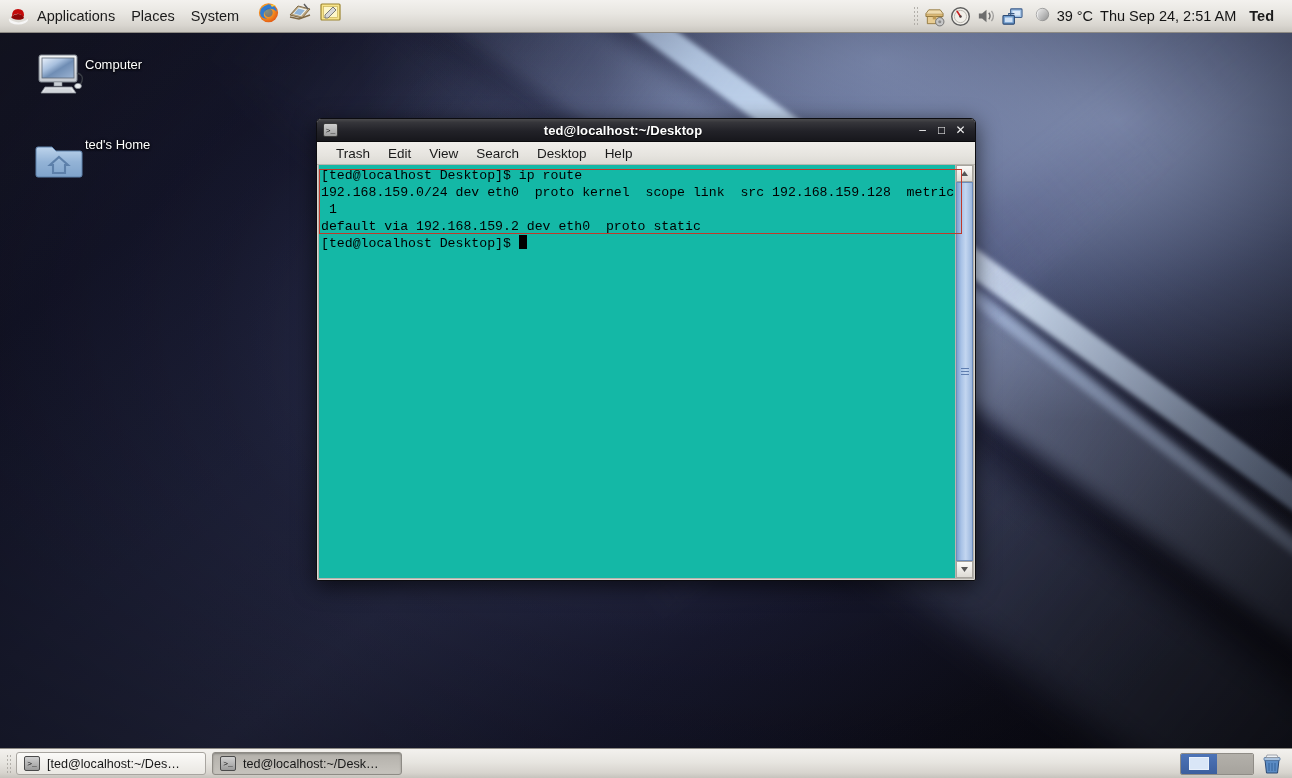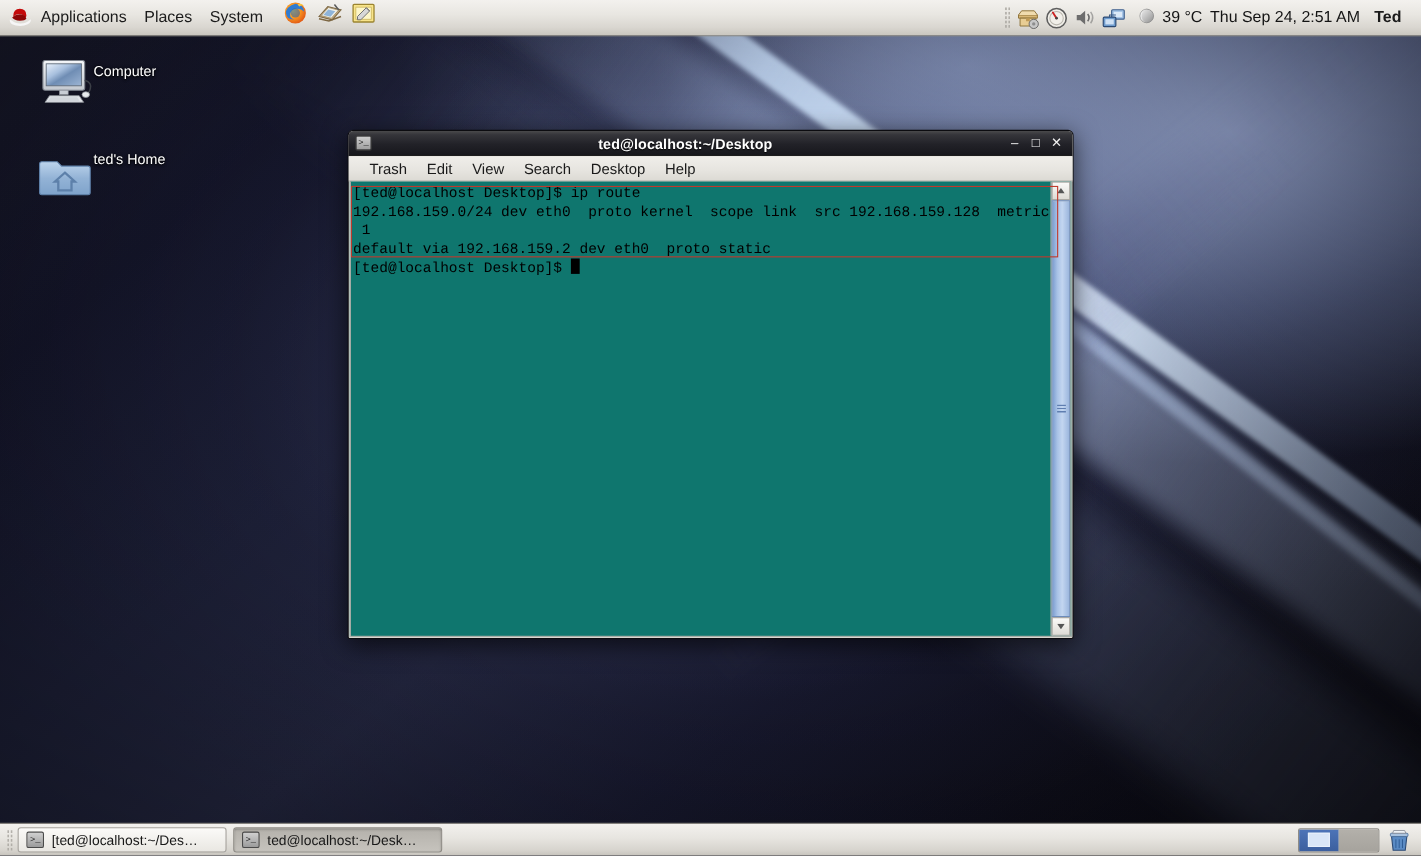--- a/index.html
+++ b/index.html
@@ -142,21 +142,21 @@
   }
   #menubar {
     height: 23px; flex: none;
     background: linear-gradient(180deg, #f0eeea 0%, #e6e4df 60%, #dcdad4 100%);
     display: flex; align-items: center; padding-left: 10px;
     border-bottom: 1px solid #b8b5ae;
     font-size: 13.5px; color: #1a1a1a;
   }
   #menubar .mi { padding: 2px 9px; cursor: default; }
   #term-body {
-    flex: 1; display: flex; background: #0f766e;
+    flex: 1; display: flex; background: #14b8a6;
     border: 1px solid #b5b2ab; border-top: none;
     margin: 0 1px 1px 1px;
     position: relative; overflow: hidden;
   }
   #term-text {
     flex: 1; padding: 2px 0 0 2px;
     font-family: "Liberation Mono", monospace;
     font-size: 13.2px; line-height: 17px;
     color: #000000; white-space: pre; overflow: hidden;
   }

